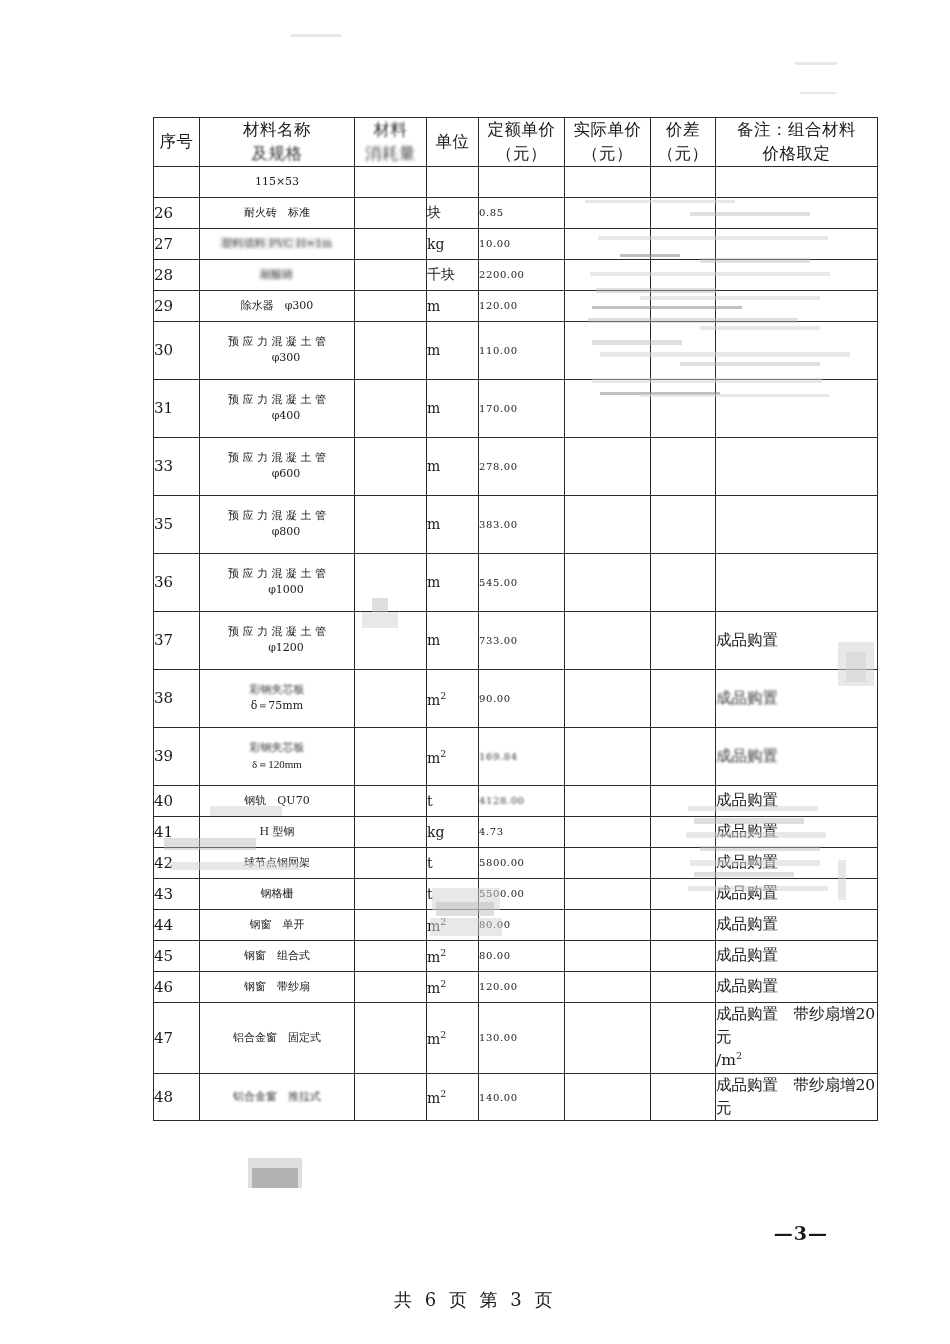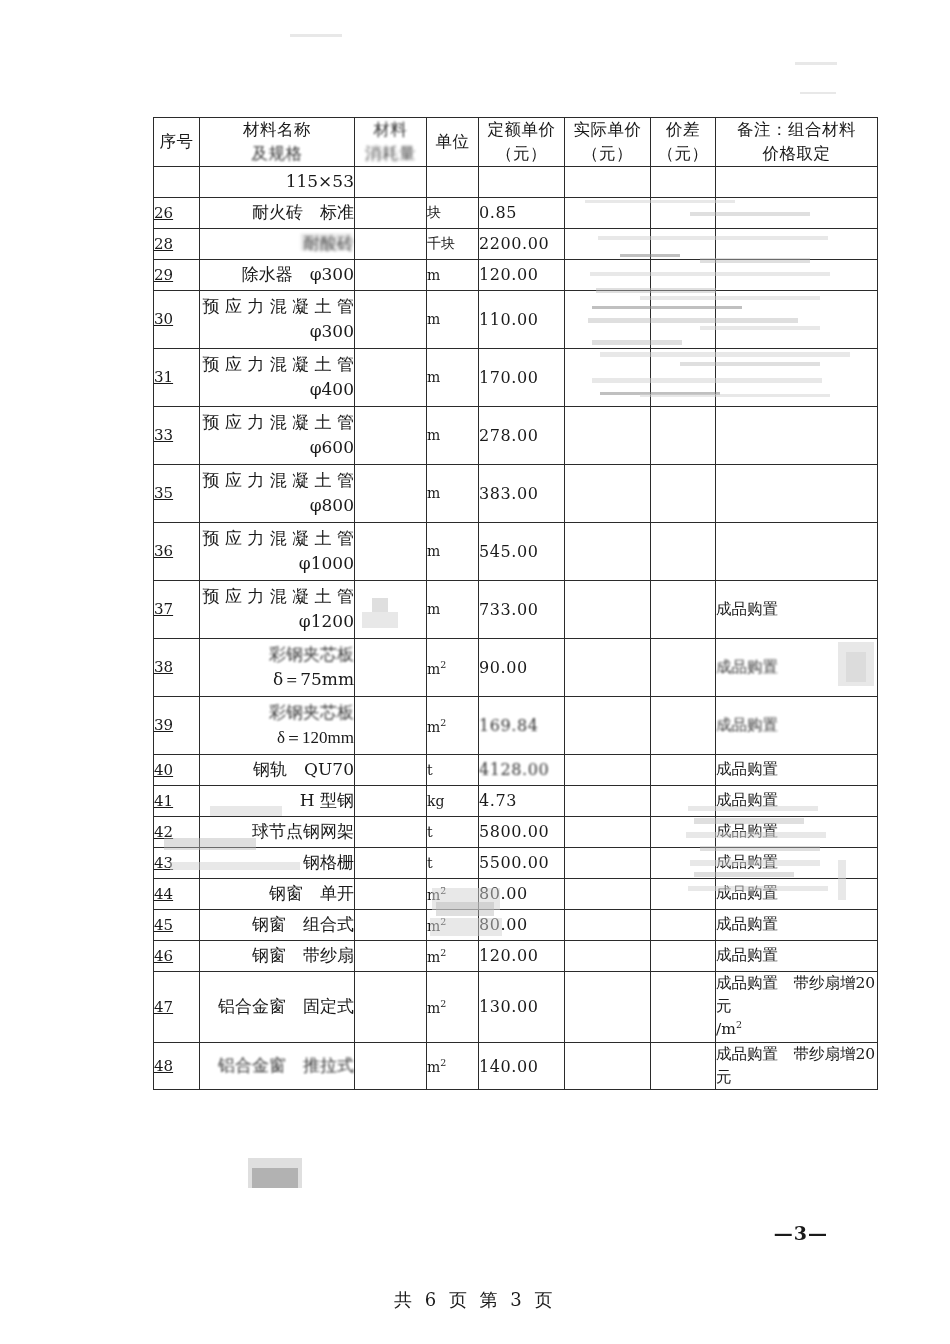--- a/index.html
+++ b/index.html
@@ -73,38 +73,37 @@
     letter-spacing: .5px;
   }
   thead td .l1, thead td .l2 { display: block; white-space: nowrap; }
 
   
   tbody td { height: 30px; }
   .cell-idx {
     text-align: left;
     padding-left: 7px;
     font-size: 15px;
-    text-decoration: underline;
   }
   .cell-name {
-    text-align: right;
+    text-align: center;
     padding: 2px 4px 2px 8px;
-    font-size: 17px;
+    font-size: 11px;
     line-height: 1.5;
   }
   .cell-name .ln2 { display: block; padding-left: 18px; }
   .cell-unit {
     text-align: left;
     padding-left: 6px;
     font-size: 14px;
   }
   .cell-price {
     text-align: left;
     padding-left: 6px;
-    font-size: 16px;
+    font-size: 10px;
     letter-spacing: .6px;
   }
   .cell-note {
     text-align: left;
     padding: 2px 3px 2px 7px;
     font-size: 15.5px;
     line-height: 1.5;
     margin-left: 36px;
   }
   .cell-blank { }
@@ -210,20 +209,30 @@
           <td class="cell-blank"></td>
           <td class="cell-blank"></td>
           <td class="cell-note"></td>
         </tr>
         <tr>
           <td class="cell-idx">26</td>
           <td class="cell-name"><span>耐火砖　标准</span></td>
           <td class="cell-blank"></td>
           <td class="cell-unit">块</td>
           <td class="cell-price">0.85</td>
+          <td class="cell-blank"></td>
+          <td class="cell-blank"></td>
+          <td class="cell-note"></td>
+        </tr>
+        <tr>
+          <td class="cell-idx">27</td>
+          <td class="cell-name"><span class="blurred-hi speckle">塑料填料 PVC H=1m</span></td>
+          <td class="cell-blank"></td>
+          <td class="cell-unit">kg</td>
+          <td class="cell-price">10.00</td>
           <td class="cell-blank"></td>
           <td class="cell-blank"></td>
           <td class="cell-note"></td>
         </tr>
         <tr>
           <td class="cell-idx">28</td>
           <td class="cell-name"><span class="blurred-hi speckle">耐酸砖</span></td>
           <td class="cell-blank"></td>
           <td class="cell-unit">千块</td>
           <td class="cell-price">2200.00</td>

